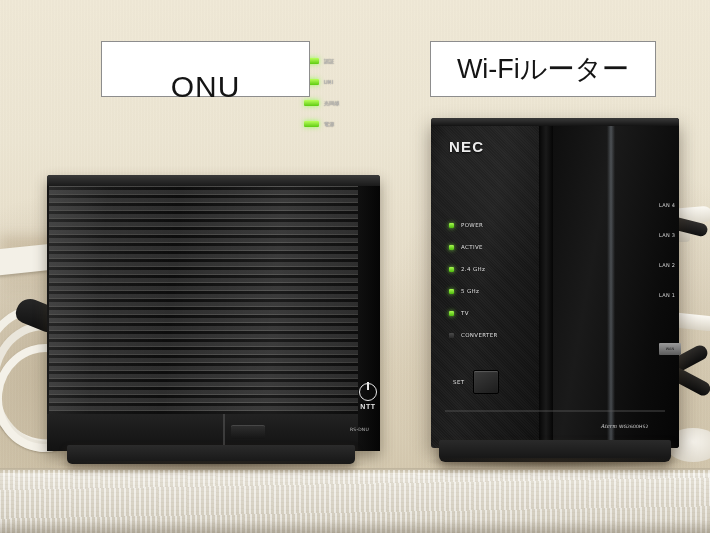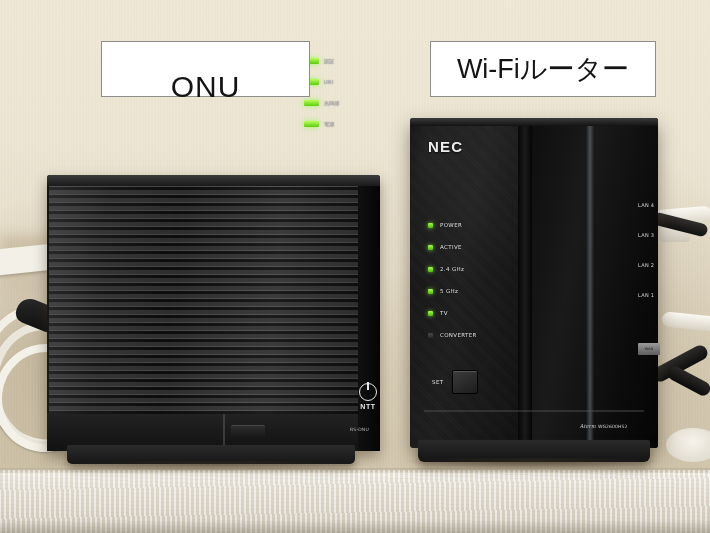--- a/index.html
+++ b/index.html
@@ -199,21 +199,21 @@
   .onu-ntt{
     font-size:7px;font-weight:bold;color:#e6e6e6;letter-spacing:.6px;
     margin-top:2px;font-family:"Liberation Sans", sans-serif;
   }
   .onu-model{
     position:absolute;left:350px;top:427px;font-size:4.5px;color:#bdbdbd;
     letter-spacing:.2px;font-family:"DejaVu Sans", sans-serif;white-space:nowrap;
   }
 
   
-  .router{position:absolute;left:410px;top:118px;width:250px;height:350px;}
+  .router{position:absolute;left:431px;top:118px;width:250px;height:350px;}
   .router-body{
     position:absolute;left:0;top:0;width:248px;height:330px;
     background:linear-gradient(100deg,#0c0c0c 0%,#161616 6%,#1e1e1e 26%,#121212 52%,#090909 66%,#141414 82%,#080808 100%);
     border-radius:3px;
     box-shadow:0 8px 18px rgba(60,50,36,.5);
   }
   .router-left-face{
     position:absolute;left:0;top:0;width:110px;height:330px;
     background:linear-gradient(95deg,#2c2c2c 0%,#262626 40%,#1d1d1d 100%);
     background-image:

